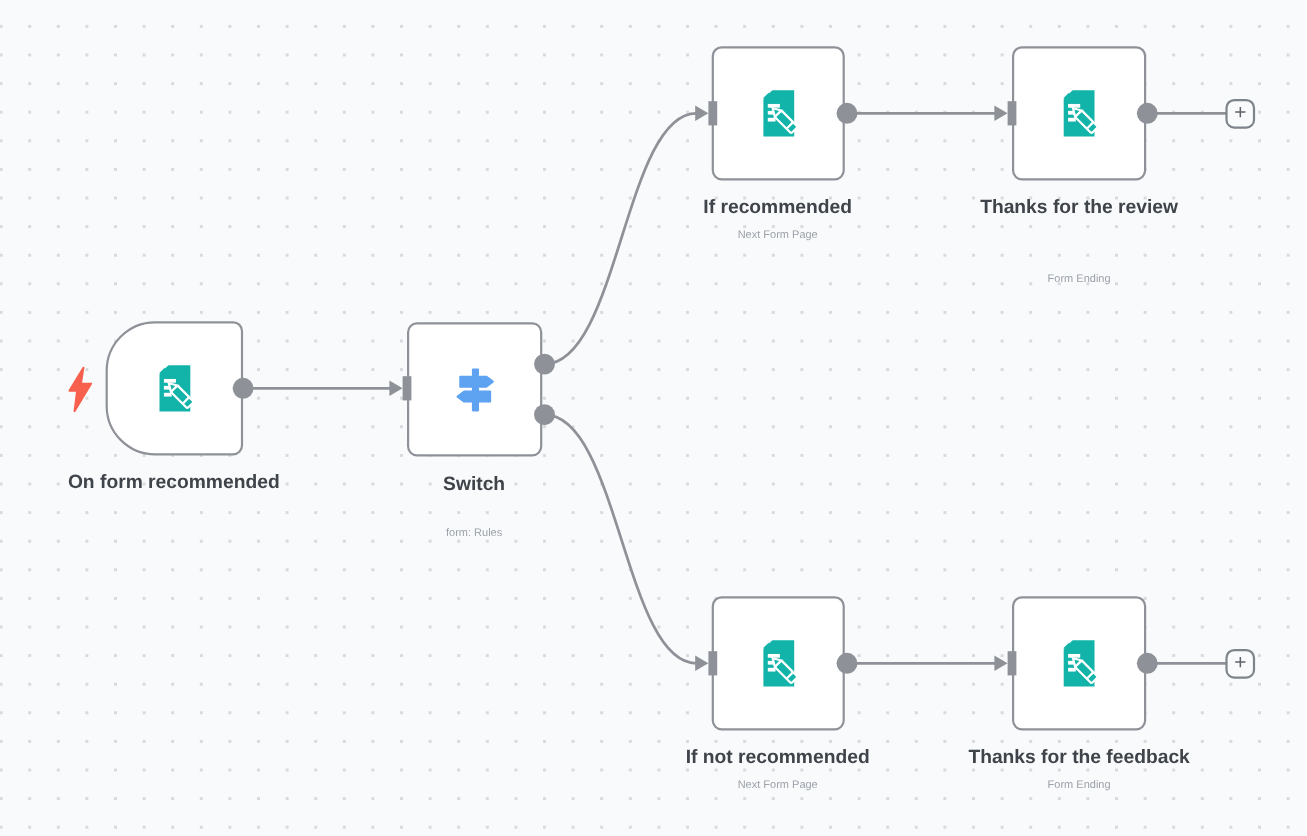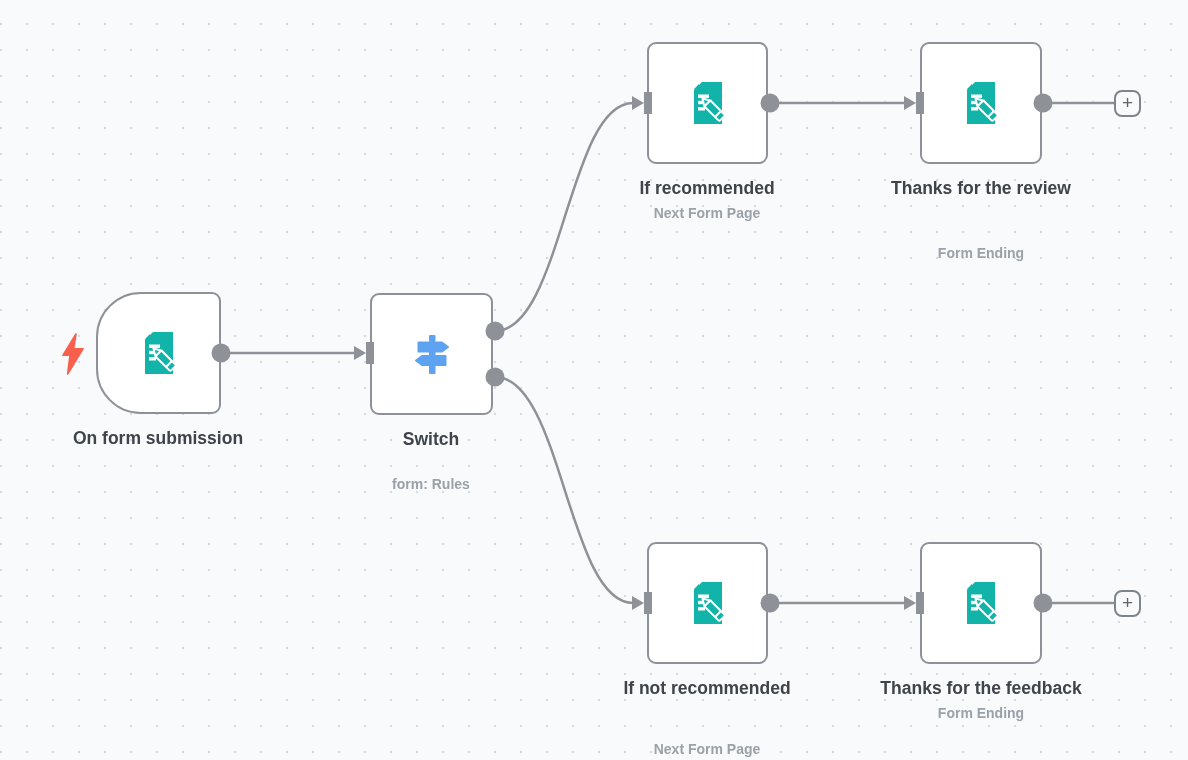--- a/index.html
+++ b/index.html
@@ -32,21 +32,21 @@
     display: flex; flex-direction: column; align-items: center;
     width: 320px;
     transform: translateX(-50%);
     pointer-events: none;
   }
   .node-title {
     font-size: 17.5px; font-weight: bold; color: #3f444a;
     line-height: 24px; white-space: nowrap;
   }
   .node-subtitle {
-    font-size: 14px; font-weight: bold; color: #9ba1a9;
+    font-size: 10px; font-weight: normal; color: #9ba1a9;
     line-height: 21px; white-space: nowrap; margin-top: 3px; text-align: right;
   }
   .conn-layer {
     position: absolute; left: 0; top: 0;
     width: 1188px; height: 760px;
     pointer-events: none;
     z-index: 5;
   }
   .node-icon { width: 48px; height: 48px; }
   .bolt {
@@ -87,21 +87,21 @@
         <rect x="14" y="21.8" width="9" height="3.4" fill="#ffffff"></rect>
         <rect x="14" y="28.1" width="7" height="3.4" fill="#ffffff"></rect>
         <g transform="rotate(45 28 29)">
           <polygon points="14.5,29 21.5,24.8 21.5,33.2" fill="#12b3a8" stroke="#ffffff" stroke-width="2"></polygon>
           <rect x="21.5" y="24.8" width="21" height="8.4" rx="1.5" fill="#12b3a8" stroke="#ffffff" stroke-width="2"></rect>
           <line x1="36.5" y1="24.8" x2="36.5" y2="33.2" stroke="#ffffff" stroke-width="2"></line>
         </g>
       </svg>
     </div>
     <div class="node-label" style="left:158px; top:426px;">
-      <div class="node-title">On form submission</div>
+      <div class="node-title">On form recommended</div>
     </div>
   </div>
 
   <div class="node-group">
     <div class="node-box" style="left:370px; top:293px; width:123px; height:122px;">
       <svg class="node-icon" viewBox="0 0 48 48">
         <g fill="#5ea2f2" stroke="#5ea2f2" stroke-width="2" stroke-linejoin="round">
           <rect x="22" y="6" width="4.5" height="5"></rect>
           <path d="M10.5 12.5 H34 L40 17 L34 21.5 H10.5 Z"></path>
           <rect x="22" y="22.5" width="4.5" height="2.5"></rect>
@@ -169,21 +169,21 @@
         <rect x="14" y="15.5" width="11" height="3.4" fill="#ffffff"></rect>
         <rect x="14" y="21.8" width="9" height="3.4" fill="#ffffff"></rect>
         <rect x="14" y="28.1" width="7" height="3.4" fill="#ffffff"></rect>
         <g transform="rotate(45 28 29)">
           <polygon points="14.5,29 21.5,24.8 21.5,33.2" fill="#12b3a8" stroke="#ffffff" stroke-width="2"></polygon>
           <rect x="21.5" y="24.8" width="21" height="8.4" rx="1.5" fill="#12b3a8" stroke="#ffffff" stroke-width="2"></rect>
           <line x1="36.5" y1="24.8" x2="36.5" y2="33.2" stroke="#ffffff" stroke-width="2"></line>
         </g>
       </svg>
     </div>
-    <div class="node-label" style="left:707px; top:676px;gap:36px;">
+    <div class="node-label" style="left:707px; top:676px;">
       <div class="node-title">If not recommended</div>
       <div class="node-subtitle">Next Form Page</div>
     </div>
   </div>
 
   <div class="node-group">
     <div class="node-box" style="left:920px; top:542px; width:122px; height:122px;">
       <svg class="node-icon" viewBox="0 0 48 48">
         <path d="M16 3 H38 V45 H10 V9 Z" fill="#12b3a8"></path>
         <path d="M17.6 1.6 L8.6 10.6" stroke="#ffffff" stroke-width="2.6"></path>

